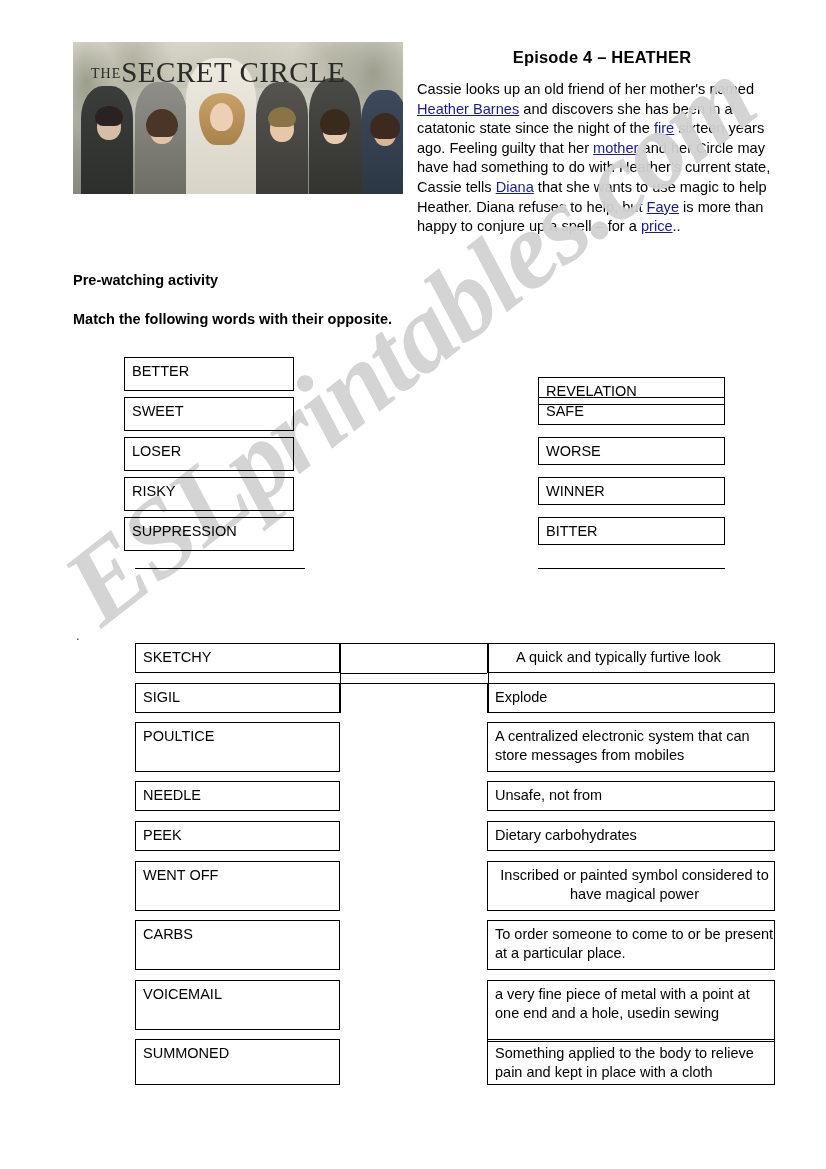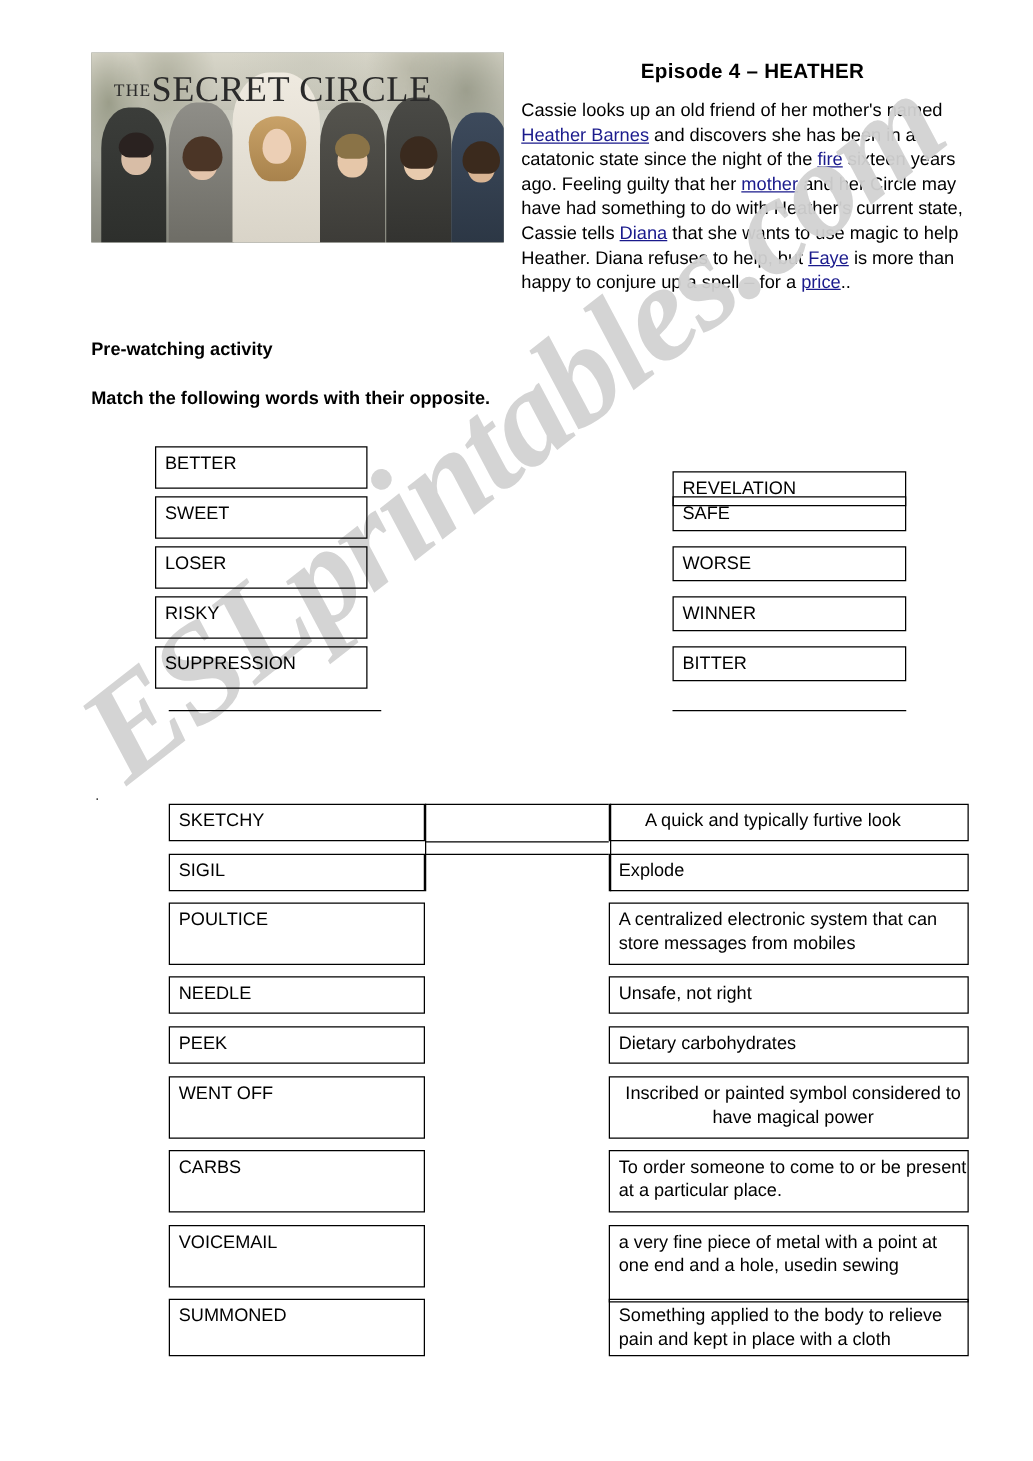--- a/index.html
+++ b/index.html
@@ -267,21 +267,21 @@
       <div class="wbox ex2-left" style="top: 722px; height: 50px;">POULTICE</div>
       <div class="wbox ex2-left" style="top: 781px; height: 30px;">NEEDLE</div>
       <div class="wbox ex2-left" style="top: 821px; height: 30px;">PEEK</div>
       <div class="wbox ex2-left" style="top: 861px; height: 50px;">WENT OFF</div>
       <div class="wbox ex2-left" style="top: 920px; height: 50px;">CARBS</div>
       <div class="wbox ex2-left" style="top: 980px; height: 50px;">VOICEMAIL</div>
       <div class="wbox ex2-left" style="top: 1039px; height: 46px;">SUMMONED</div>
       <div class="wbox ex2-right" style="top: 643px; height: 30px; padding-left: 28px;">A quick and typically furtive look</div>
       <div class="wbox ex2-right" style="top: 683px; height: 30px;">Explode</div>
       <div class="wbox ex2-right" style="top: 722px; height: 50px;">A centralized electronic system that can store messages from mobiles</div>
-      <div class="wbox ex2-right" style="top: 781px; height: 30px;">Unsafe, not right</div>
+      <div class="wbox ex2-right" style="top: 781px; height: 30px;">Unsafe, not from</div>
       <div class="wbox ex2-right" style="top: 821px; height: 30px;">Dietary carbohydrates</div>
       <div class="wbox ex2-right" style="top: 861px; height: 50px; text-align: center;">Inscribed or painted symbol considered to have magical power</div>
       <div class="wbox ex2-right" style="top: 920px; height: 50px;">To order someone to come to or be present at a particular place.</div>
       <div class="wbox ex2-right" style="top: 980px; height: 62px;">a very fine piece of metal with a point at one end and a hole, usedin sewing</div>
       <div class="wbox ex2-right" style="top: 1039px; height: 46px;">Something applied to the body to relieve pain and kept in place with a cloth</div>
       <div class="joined-mid" style="left: 340px; width: 147px; top: 643px; height: 70px;"></div>
       <div class="tail-line" style="left: 340px; width: 147px; top: 643px;"></div>
       <div class="tail-line" style="left: 340px; width: 147px; top: 673px;"></div>
       <div class="tail-line" style="left: 340px; width: 147px; top: 683px;"></div>
     </div>

